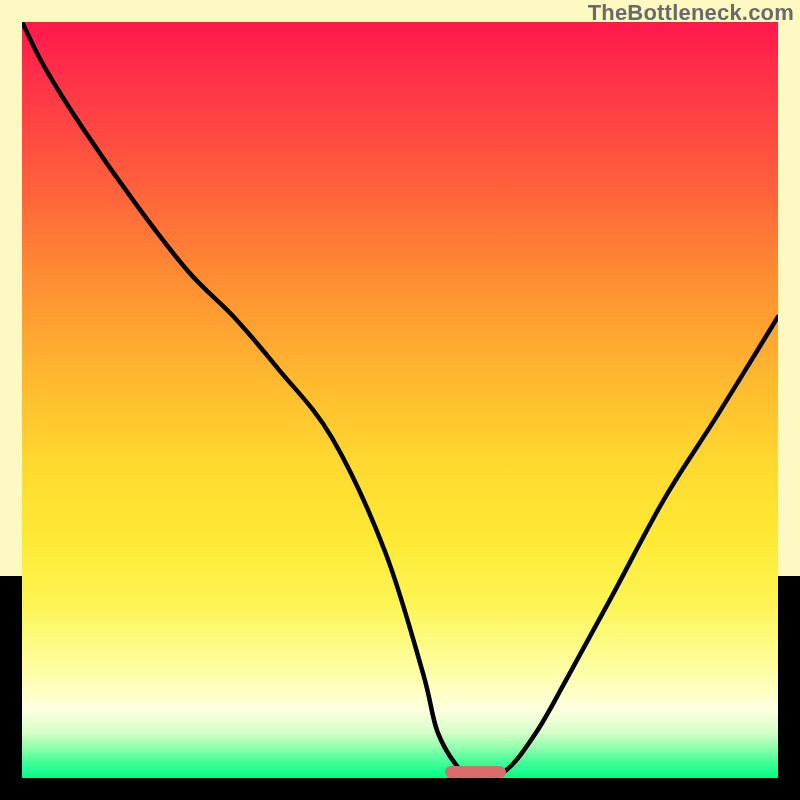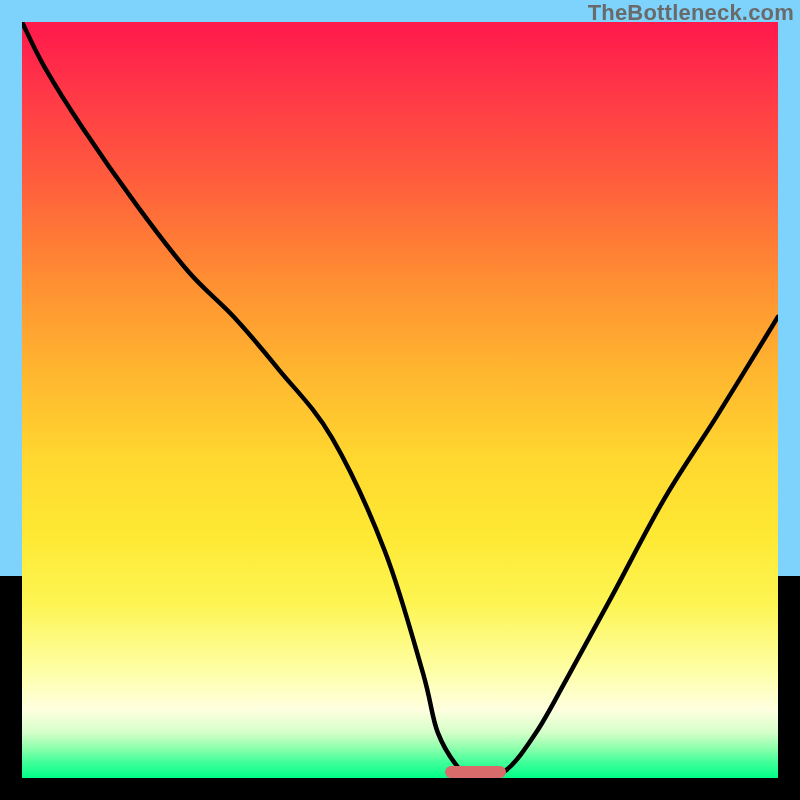--- a/index.html
+++ b/index.html
@@ -9,21 +9,21 @@
     height: 800px;
     background: #000;
     overflow: hidden;
   }
   .frame {
     position: absolute;
     left: 0;
     top: 0;
     width: 800px;
     height: 576px;
-    background: #7dd3fc;
+    background: #fef9c3;
   }
   .plot {
     position: absolute;
     left: 22px;
     top: 22px;
     width: 756px;
     height: 756px;
     background: linear-gradient(to bottom,
       #ff184c 0%,
       #ff3348 8%,

